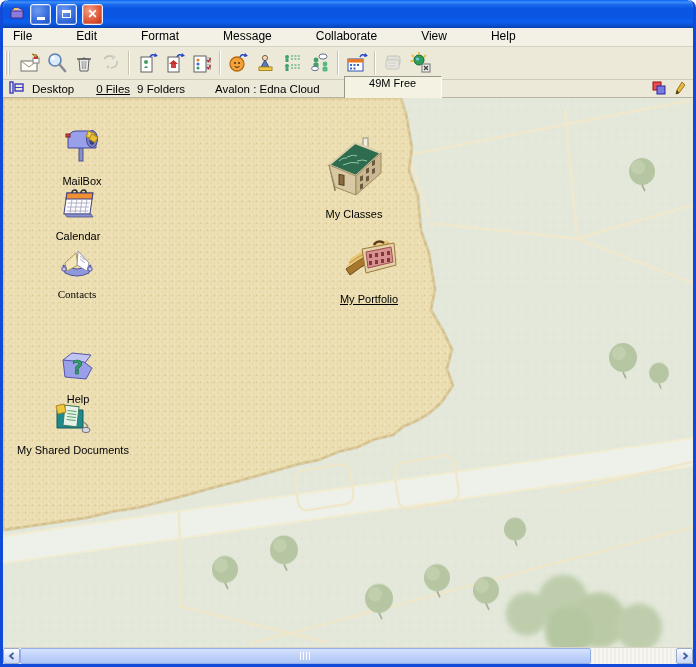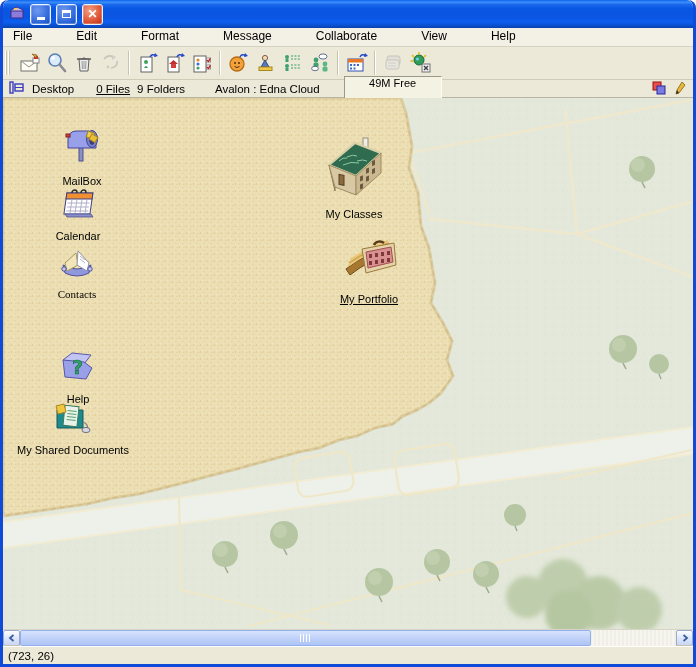--- a/index.html
+++ b/index.html
@@ -526,17 +526,14 @@
           </span>
       </span>
     </span>
     <span class="sbtn">
       <svg width="8" height="8" viewBox="0 0 8 8">
           <polyline points="2.5,1 6,4 2.5,7" fill="none" stroke="#3e5f9e" stroke-width="1.8"></polyline>
         </svg>
     </span>
   </div>
 
-  <div class="statusbar">
-    <span>(723, 26)</span>
-  </div>
 
 </div>
 
 </body></html>

